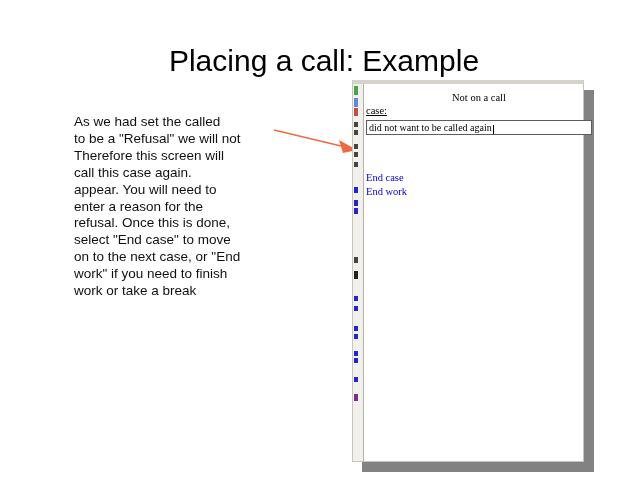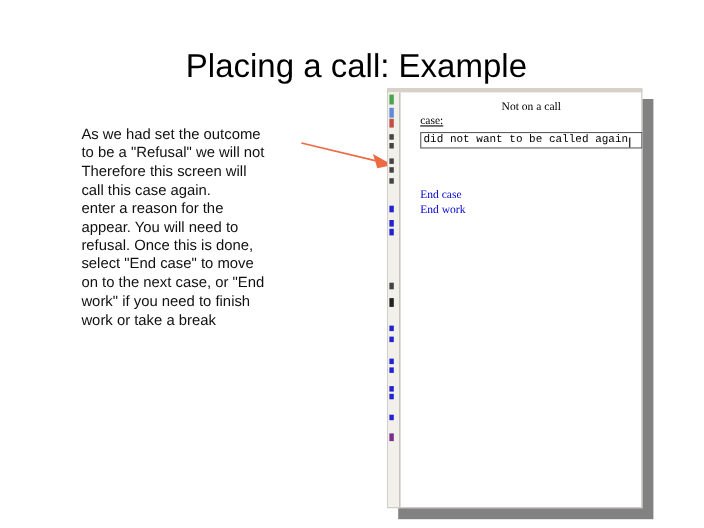--- a/index.html
+++ b/index.html
@@ -23,54 +23,54 @@
     border:1px solid #c7c4bd; border-top:4px solid #d6d2ca;
     box-shadow:10px 10px 0 0 #828282;
     display:flex;
   }
   .edge-strip {
     flex:none; width:10px; position:relative;
     background:#f2f0ea; border-right:1px solid #b5b1a8;
   }
   .fragment { position:absolute; left:1px; width:4px; }
   .shot-content {
-    flex:1; position:relative; box-sizing:border-box; padding:0 18px;
+    flex:1; position:relative; box-sizing:border-box; padding:0 2px;
     font-family:"Liberation Serif", serif; font-size:10.5px; color:#000000;
     line-height:13px;
   }
   .shot-heading { text-align:center; margin-top:7px; }
   .shot-prompt  { margin-top:3px; white-space:nowrap; }
   .shot-prompt2 { margin-top:0;text-decoration:underline; }
   .reason-input {
-    margin-top:3px; box-sizing:border-box; width:202px; height:15px;
+    margin-top:3px; box-sizing:border-box; width:226px; height:15px;
     border:1px solid #5c5c5c; background:#ffffff;
-    font-family:Liberation Mono, monospace; font-size:10px; color:#000000;
+    font-family:Liberation Serif, serif; font-size:10px; color:#000000;
     display:flex; align-items:flex-end; padding-left:2px;
   }
   .caret { display:inline-block; width:1px; height:9px; background:#000000; margin-left:1px; }
   .links { margin-top:36px; }
   .shot-link {
     display:block; width:max-content; color:#0000d0;
     line-height:13.5px; cursor:pointer;
   }
 </style>
 </head>
 <body>
 
 <div class="stage">
 
   <h1 class="slide-title">Placing a call: Example</h1>
 
   <div class="body-text">
-    <div class="body-line">As we had set the outcome</div>
+    <div class="body-line">As we had set the called</div>
     <div class="body-line">to be a "Refusal" we will not</div>
     <div class="body-line">Therefore this screen will</div>
     <div class="body-line">call this case again.</div>
+    <div class="body-line">appear. You will need to</div>
     <div class="body-line">enter a reason for the</div>
-    <div class="body-line">appear. You will need to</div>
     <div class="body-line">refusal. Once this is done,</div>
     <div class="body-line">select "End case" to move</div>
     <div class="body-line">on to the next case, or "End</div>
     <div class="body-line">work" if you need to finish</div>
     <div class="body-line">work or take a break</div>
   </div>
 
   <svg class="callout-arrow" viewBox="0 0 94 34">
     <line x1="3" y1="7" x2="70" y2="23" stroke-width="1.6" stroke="#EC6B45"></line>
     <polygon points="86,27 68,17 72,30" fill="#EC6B45"></polygon>

